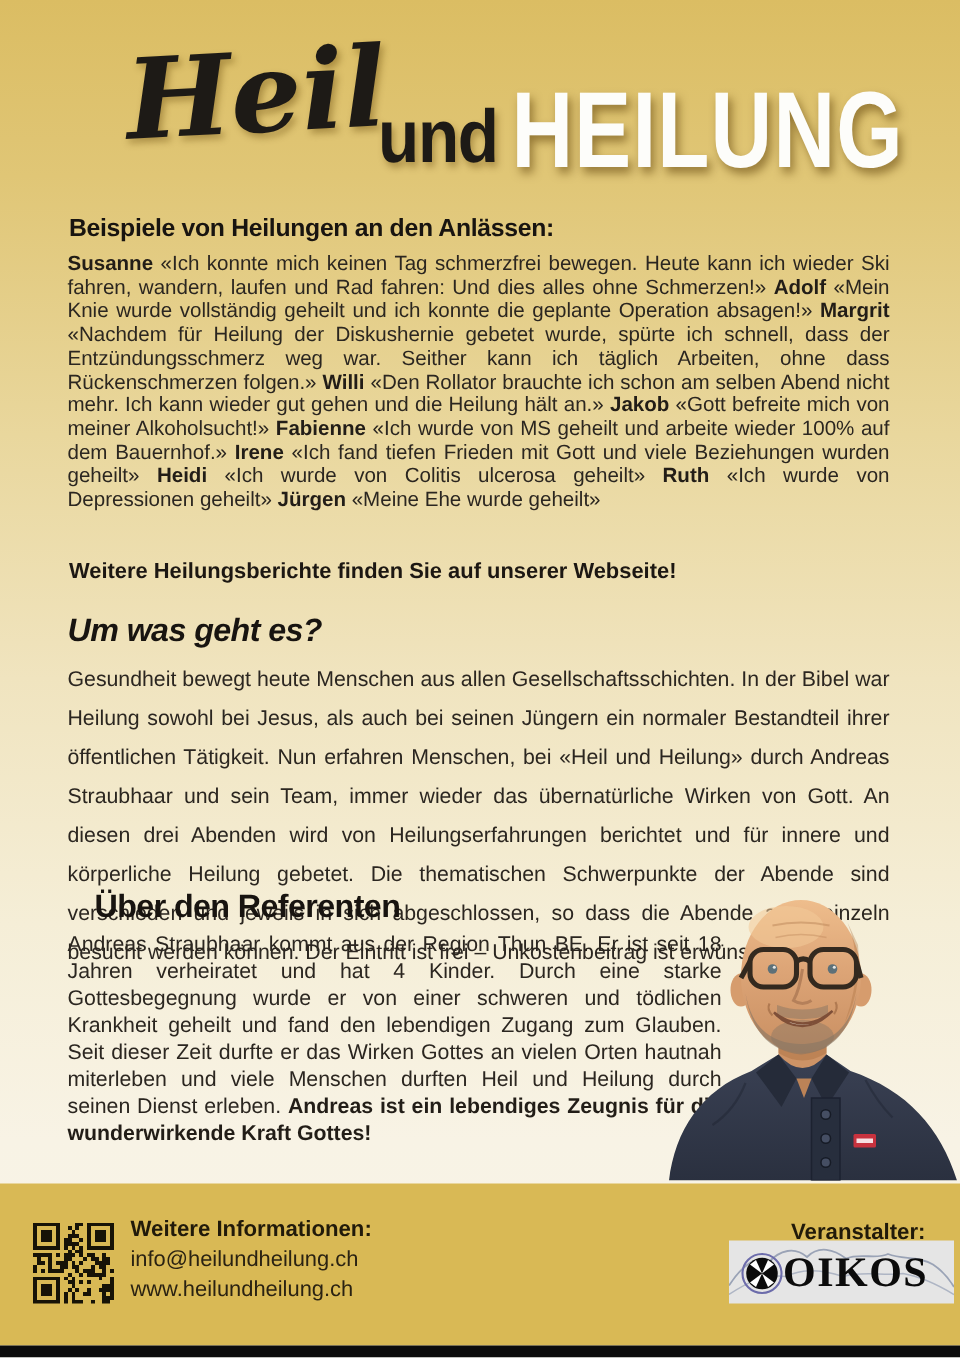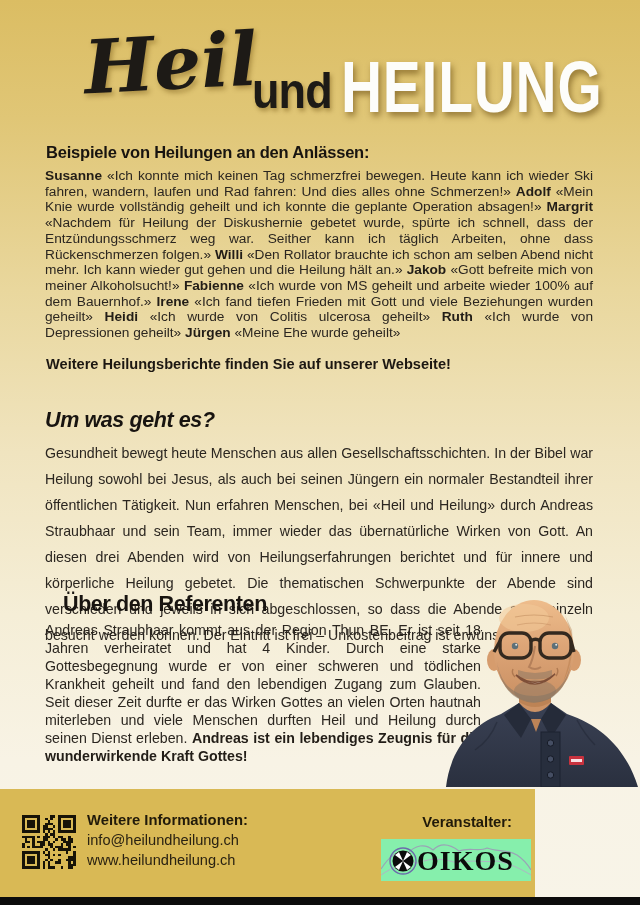--- a/index.html
+++ b/index.html
@@ -18,31 +18,31 @@
     color:#fdfdfa;transform:scaleX(.79);transform-origin:left top;letter-spacing:1px;
     text-shadow:3px 4px 7px rgba(90,60,5,.55);}
   
   .h-small{position:absolute;left:46px;font-weight:bold;font-size:16.5px;color:#181410;letter-spacing:-.2px;}
   .h-big{position:absolute;left:45px;font-weight:bold;font-size:21.5px;color:#181410;letter-spacing:-.4px;}
   .para{position:absolute;left:45px;width:548px;font-size:14.2px;color:#2b2620;text-align:justify;}
   .t-para{top:168px;line-height:15.7px;font-size:13.7px;}
   .a-para{top:440px;line-height:26px;}
   .s-para{top:621px;width:436px;line-height:18px;}
   .para b{color:#221d17;}
-  .more-line{position:absolute;left:46px;top:356px;font-weight:bold;font-size:14.6px;color:#1c1712;}
+  .more-line{position:absolute;left:46px;top:373px;font-weight:bold;font-size:14.6px;color:#1c1712;}
   
   .photo{position:absolute;left:445px;top:590px;width:195px;height:197px;}
   
-  .footer{position:absolute;left:0;top:789px;width:535px;height:108px;background:#d9b955;}
+  .footer{position:absolute;left:0;top:789px;width:640px;height:108px;background:#d9b955;}
   .qr{position:absolute;left:22px;top:26px;width:54px;height:54px;}
   .info{position:absolute;left:87px;top:23px;color:#2a2212;}
   .info-h{font-weight:bold;font-size:14.8px;color:#211a0a;margin:0 0 4px 0;}
   .info-l{font-size:14.6px;margin:0 0 4px 0;}
   .organizer-label{position:absolute;right:23px;top:25px;font-weight:bold;font-size:14.8px;color:#211a0a;text-align:right;}
-  .oikos-box{position:absolute;right:4px;top:50px;width:150px;height:42px;background:#86efac;overflow:hidden;}
+  .oikos-box{position:absolute;right:4px;top:38px;width:150px;height:42px;background:#e5e5e5;overflow:hidden;}
   .oikos-inner{position:relative;width:100%;height:100%;}
   .oikos-ridge{position:absolute;left:0;top:0;width:150px;height:42px;}
   .oikos-word{position:absolute;left:36px;top:6px;font-family:"Liberation Serif",serif;
     font-weight:bold;font-size:28px;color:#0b0b0b;letter-spacing:1px;}
   .oikos-mark{position:absolute;left:8px;top:8px;width:28px;height:28px;}
   .black-bar{position:absolute;left:0;top:897px;width:640px;height:8px;background:#0c0c0c;}
 </style>
 </head>
 <body>
 

